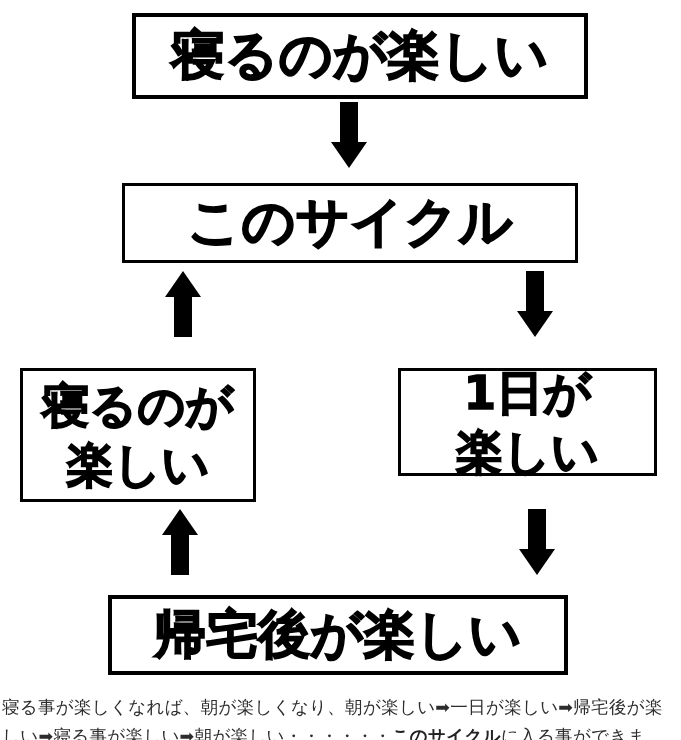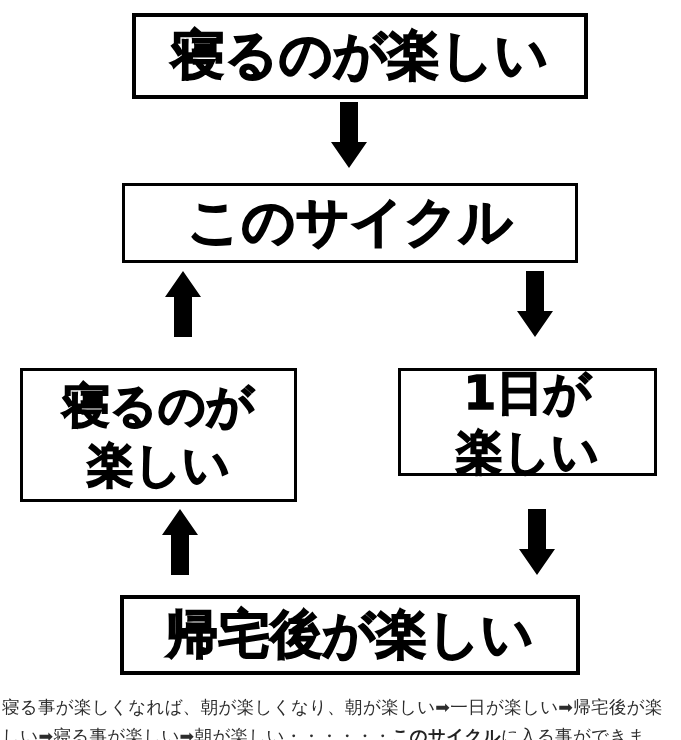--- a/index.html
+++ b/index.html
@@ -27,23 +27,23 @@
     justify-content: center;
     color: #000000;
     font-weight: 900;
     text-align: center;
     white-space: nowrap;
     letter-spacing: 0px;
     -webkit-text-stroke: 1.5px #000000;
   }
   #box-top     { left:122px; top:13px;  width:456px; height:86px;  border-width:4px; font-size:53px;margin-left:10px; }
   #box-morning { left:122px; top:183px; width:456px; height:80px;  border-width:3px; font-size:53px; }
-  #box-sleep   { left:20px;  top:368px; width:277px; height:134px; border-width:3px; font-size:47px; line-height:59px; }
+  #box-sleep   { left:20px;  top:368px; width:236px; height:134px; border-width:3px; font-size:47px; line-height:59px; }
   #box-day     { left:398px; top:368px; width:259px; height:108px; border-width:3px; font-size:47px; line-height:59px; }
-  #box-home    { left:120px; top:595px; width:460px; height:80px;  border-width:4px; font-size:52px; }
+  #box-home    { left:108px; top:595px; width:460px; height:80px;  border-width:4px; font-size:52px; }
   .arrow {
     position: absolute;
     width: 40px;
     height: 66px;
   }
   .arrow svg { display:block; }
   #arrow-top-to-morning { left:329px; top:102px; }
   #arrow-sleep-to-morning { left:163px; top:271px; }
   #arrow-morning-to-day { left:515px; top:271px; }
   #arrow-home-to-sleep { left:160px; top:509px; }

